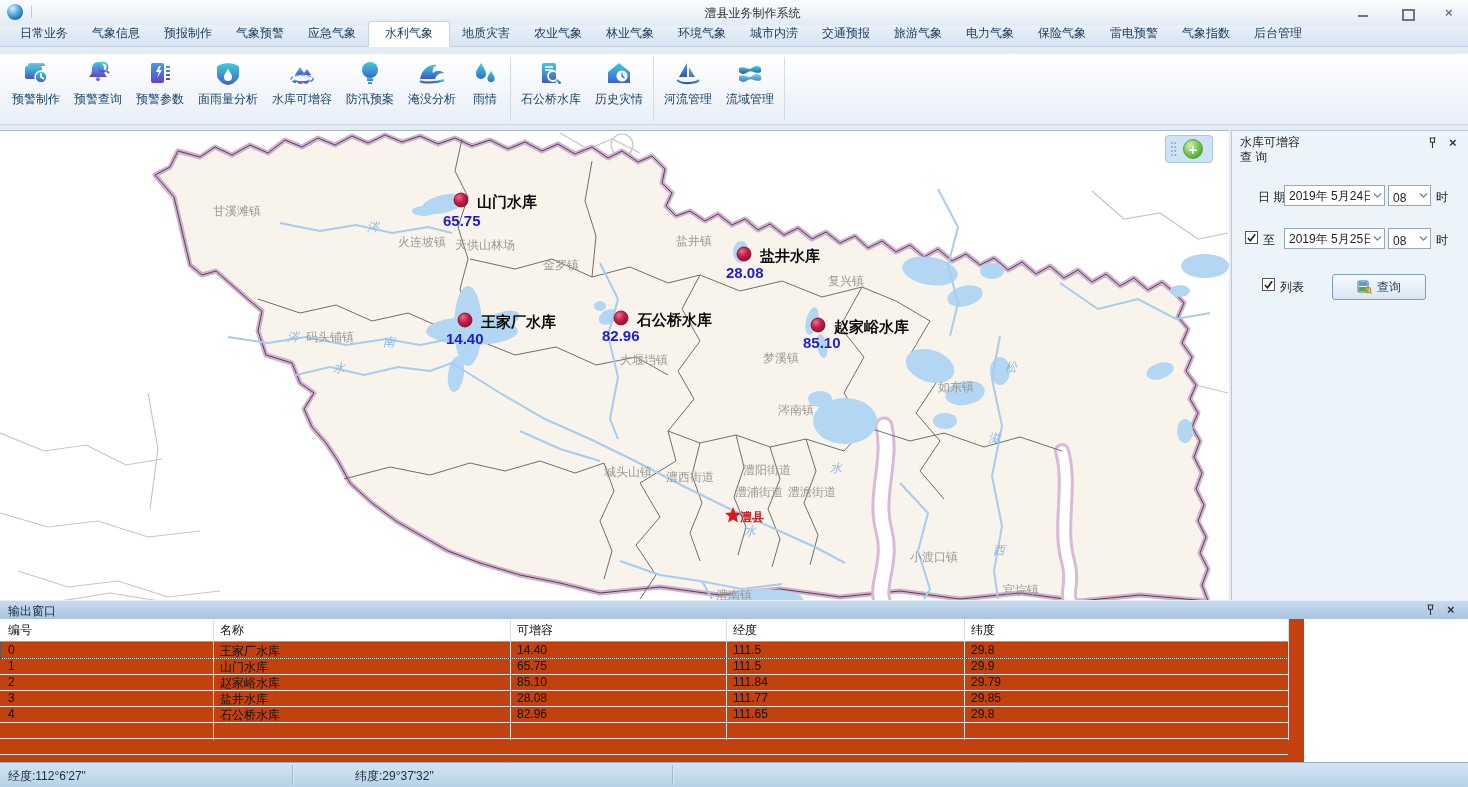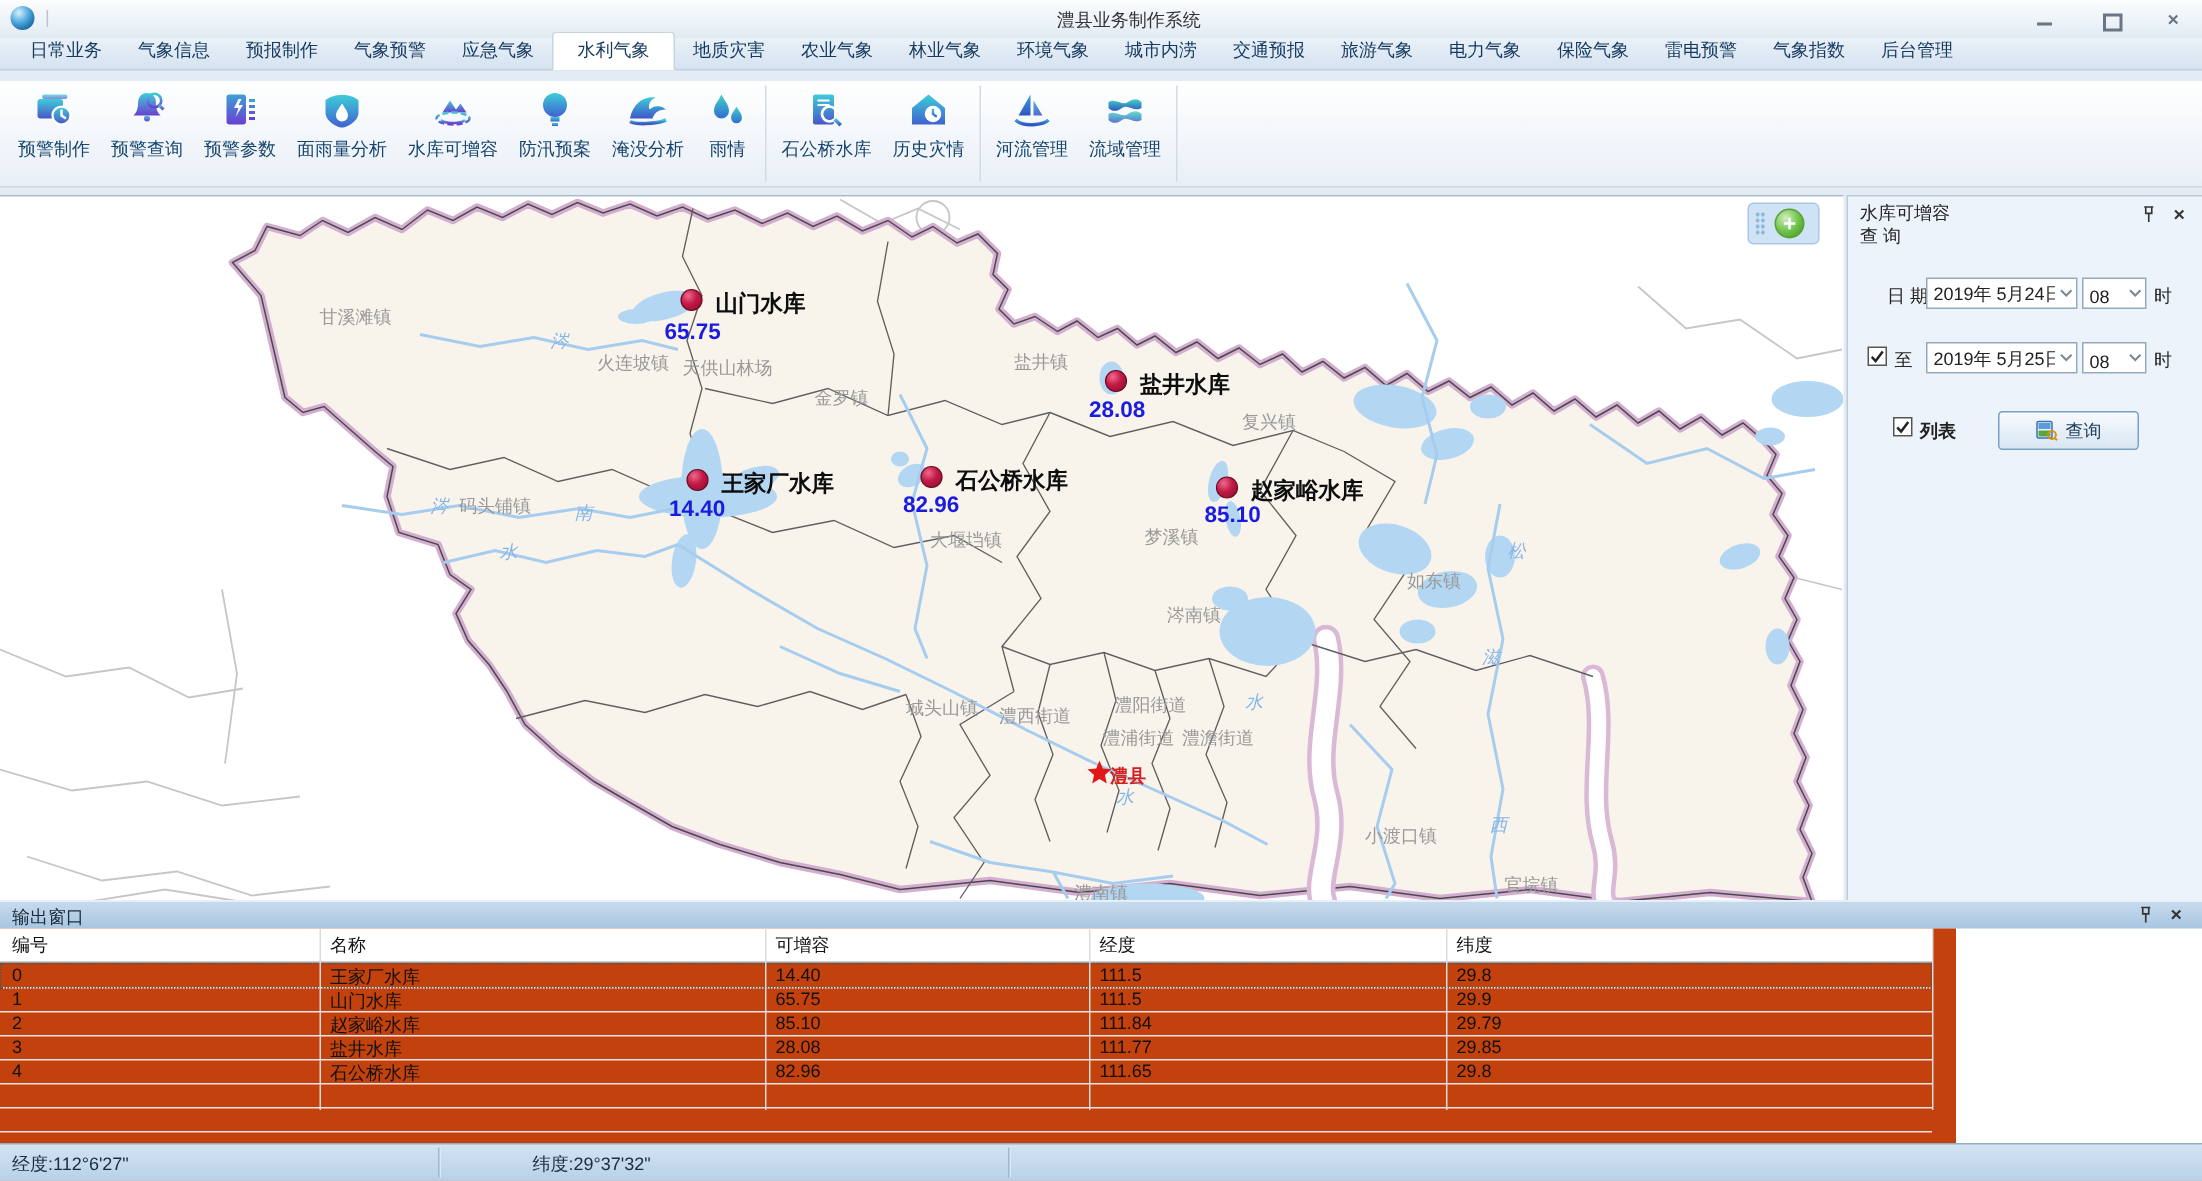--- a/index.html
+++ b/index.html
@@ -529,21 +529,21 @@
           </svg>
         </span>
     </div>
     <span class="rp-label" style="left:204px;top:101px;">时</span>
 
     <div class="checkbox" style="left:30px;top:147px;">
       <svg width="11" height="11" viewBox="0 0 12 12">
           <polyline points="2,6.5 4.8,9.5 10,2.5" fill="none" stroke="#222" stroke-width="1.8"></polyline>
         </svg>
     </div>
-    <span class="rp-label" style="left:48px;top:148px;font-weight:bold;">列表</span>
+    <span class="rp-label" style="left:48px;top:148px;">列表</span>
     <div class="query-btn">
       <svg width="15" height="14" viewBox="0 0 15 14">
         <rect x="1" y="1" width="10" height="11" rx="1" fill="#eaf2fb" stroke="#3a6fb5"></rect>
         <rect x="2" y="7" width="8" height="4" fill="#57a83c"></rect>
         <rect x="2" y="2" width="8" height="4" fill="#5a9bd8"></rect>
         <circle cx="11" cy="10" r="2.6" fill="none" stroke="#d89010" stroke-width="1.3"></circle>
         <path d="M12.8 12l1.6 1.5" stroke="#d89010" stroke-width="1.4"></path>
       </svg>
       <span>查询</span>
     </div>

